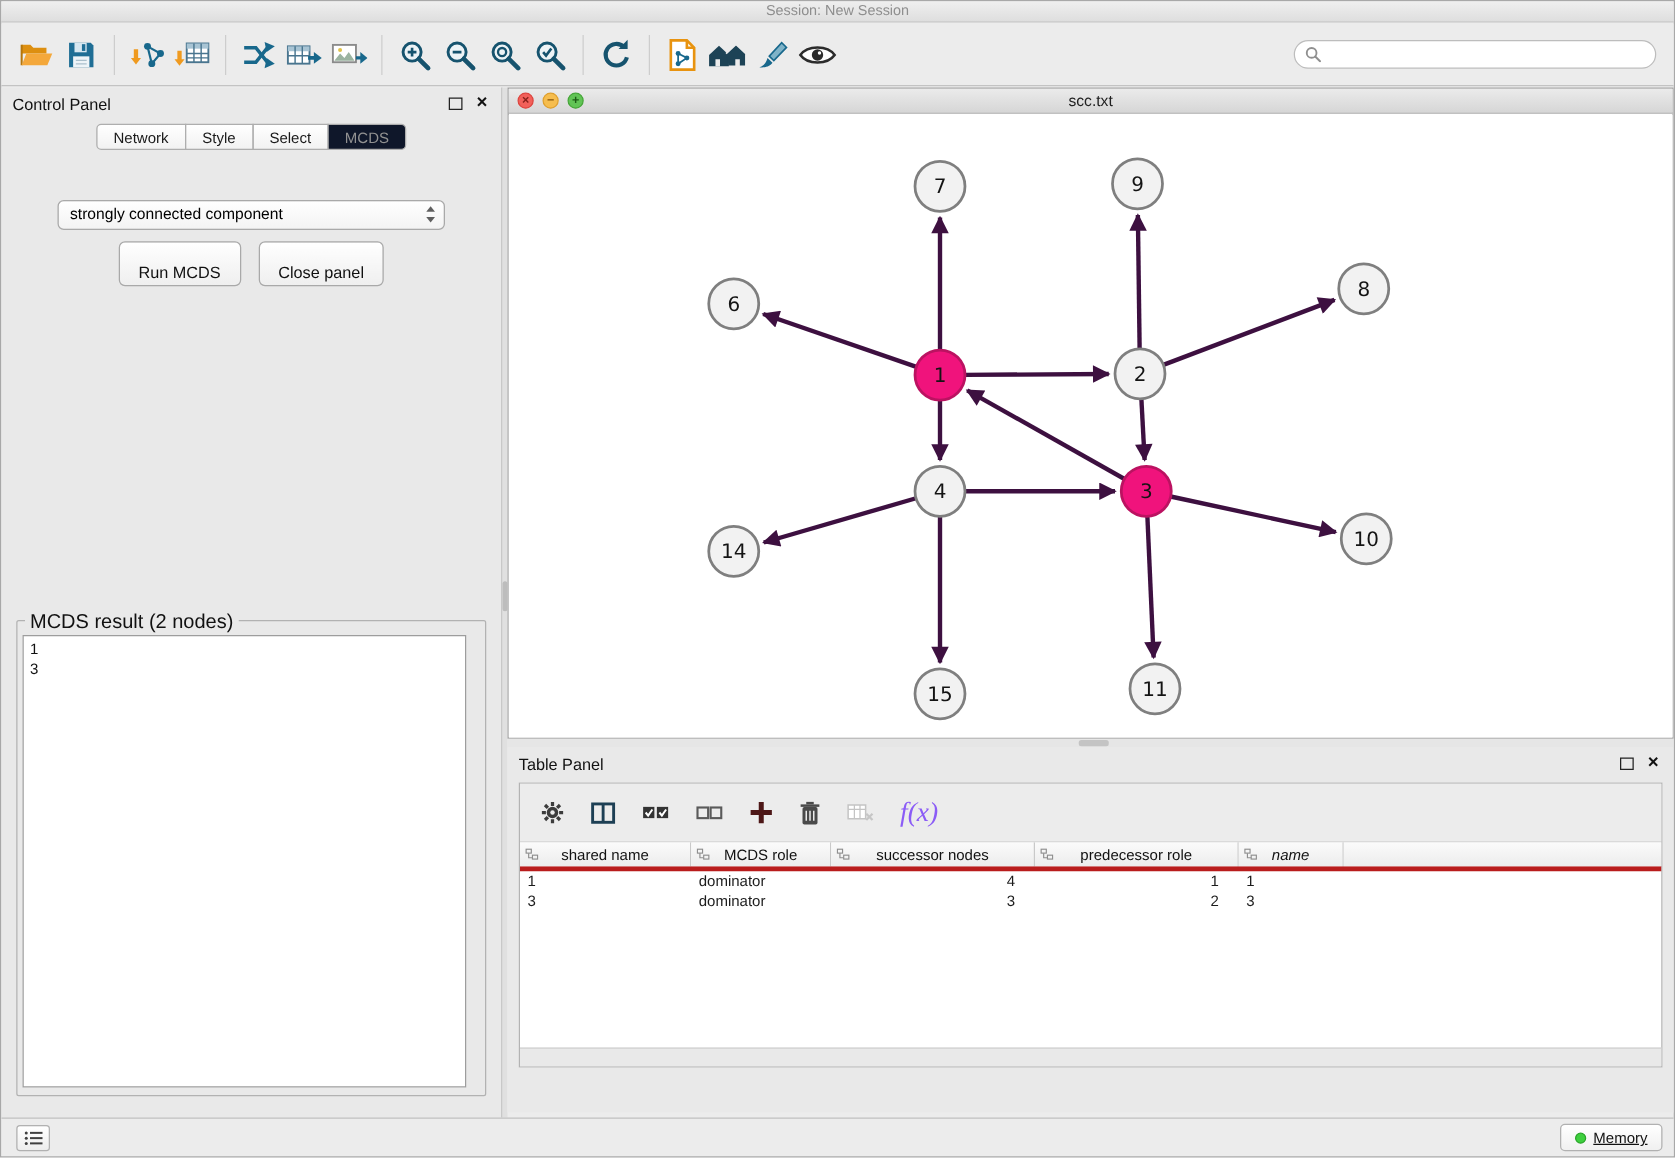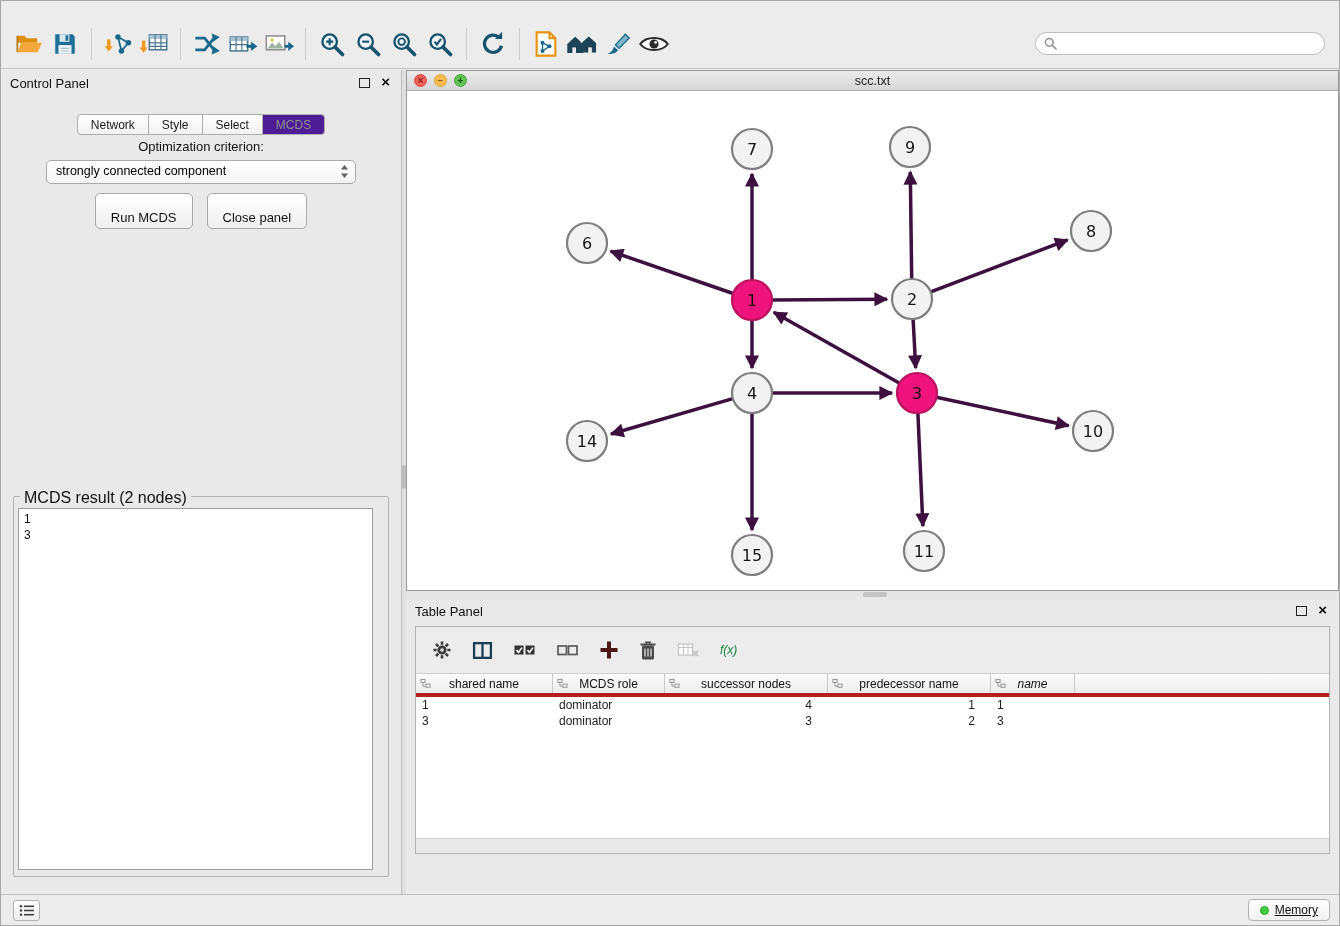--- a/index.html
+++ b/index.html
@@ -21,22 +21,22 @@
   
   .control-panel { position:absolute; top:69px; left:0; width:401px; height:826px; background:#e9e9e9; border-right:1px solid #bdbdbd; }
   .panel-title { position:absolute; top:6px; left:9px; font-size:13px; color:#111; }
   .float-ico { position:absolute; width:11px; height:10px; border:1.6px solid #222; background:transparent; }
   .close-ico { position:absolute; font-size:15px; font-weight:bold; color:#111; line-height:12px; }
   .cp-float { top:8px; right:31px; } .cp-close { top:6px; right:11px; }
   .seg { display:flex; justify-content:center; }
   .seg-btn { height:21px; padding:0 13px; font-size:12px; font-family:inherit; background:linear-gradient(#ffffff,#f2f2f2); border:1px solid #aeaeae; margin-left:-1px; color:#1a1a1a; cursor:default; }
   .seg-btn:first-child { border-radius:4px 0 0 4px; margin-left:0; }
   .seg-btn:last-child { border-radius:0 4px 4px 0; }
-  .seg-btn.active { background:#4c1d95; color:#919191; }
-  .cp-tabs { position:absolute; top:29px; left:0; right:0;margin-top:15px; }
+  .seg-btn.active { background:#0f172a; color:#919191; }
+  .cp-tabs { position:absolute; top:29px; left:0; right:0; }
   .cp-optlabel { position:absolute; top:69px; left:0; right:0; text-align:center; font-size:13px; color:#111; }
   .combo { position:absolute; top:90px; left:45px; width:310px; height:24px; background:linear-gradient(#ffffff,#f3f3f3); border:1px solid #a9a9a9; border-radius:5px; font-size:12.5px; line-height:20px; padding-left:9px; cursor:default; }
   .combo svg { position:absolute; right:6px; top:3px; }
   .cp-buttons { position:absolute; top:123px; left:0; right:0; display:flex; justify-content:center; gap:14px; }
   .mac-btn { height:36px; padding:16px 15px; font-size:13px; font-family:inherit; background:linear-gradient(#ffffff,#efefef); border:1px solid #a9a9a9; border-radius:5px; color:#111; cursor:default; }
   .groupbox { position:absolute; top:426px; left:12px; right:12px; bottom:19px; border:1px solid #b2b2b2; border-radius:2px; }
   .groupbox-legend { position:absolute; top:-8px; left:6px; background:#e9e9e9; padding:0 4px; font-size:16px; color:#111; }
   .result-list { position:absolute; top:11px; left:4px; right:15px; bottom:6px; background:#fff; border:1px solid #9d9d9d; font-size:12px; line-height:16px; padding:2px 5px; color:#111; overflow:hidden; }
 
   
@@ -55,21 +55,21 @@
   .light.green { background:#61c455; border:1px solid #47a63a; color:#1d5c16; }
   .net-canvas { position:absolute; top:21px; left:0; right:0; bottom:0; background:#fff; }
   .net-canvas svg text { font-family:"DejaVu Sans","Liberation Sans",sans-serif; }
 
   
   .table-panel { position:absolute; top:597px; left:405px; width:933px; height:292px; background:#e9e9e9; }
   .tp-float { top:8px; right:32px; } .tp-close { top:6px; right:12px; }
   .tp-body { position:absolute; top:28px; left:9px; right:9px; bottom:36px; border:1px solid #b3b3b3; background:#fff; }
   .tp-toolbar { height:46px; background:#ececec; display:flex; align-items:center; padding-left:16px; gap:20px; }
   .tp-tool { display:flex; align-items:center; justify-content:center; cursor:default; }
-  .fx-label { font-family:Liberation Sans, sans-serif; font-style:italic; font-size:12px; color:#15803d; }
+  .fx-label { font-family:Liberation Serif, serif; font-style:italic; font-size:22px; color:#8b5cf6; }
   .t-header { display:flex; border-top:1px solid #cfcfcf; border-bottom:4px solid #b91c1c; }
   .th { position:relative; height:19px; display:flex; align-items:center; justify-content:center; font-size:12px; color:#111; background:linear-gradient(#fbfbfb,#ececec); border-right:1px solid #c9c9c9; }
   .th .th-ico { position:absolute; left:4px; top:4px; }
   .th-fill { flex:1; border-right:none; }
   .tr { display:flex; height:16px; font-size:12px; color:#1c1c1c; }
   .td { padding:0 6px; line-height:16px; overflow:hidden; white-space:nowrap; }
   .td.align-right { text-align:right; padding-right:16px; }
   .td.align-left { text-align:left; }
   .tp-scroll { position:absolute; left:0; right:0; bottom:0; height:15px; background:#e9e9e9; border-top:1px solid #cfcfcf; }
   .tp-tabs { position:absolute; bottom:4px; left:0; right:0; }
@@ -78,20 +78,23 @@
   .statusbar { position:absolute; bottom:0; left:0; right:0; height:31px; background:#ececec; border-top:1px solid #c0c0c0; }
   .status-left-btn { position:absolute; left:12px; top:5px; width:27px; height:21px; background:linear-gradient(#ffffff,#ededed); border:1px solid #b1b1b1; border-radius:3px; display:flex; align-items:center; justify-content:center; cursor:default; }
   .memory-btn { position:absolute; right:9px; top:4px; height:22px; padding:0 11px; background:linear-gradient(#ffffff,#f0f0f0); border:1px solid #b1b1b1; border-radius:4px; display:flex; align-items:center; gap:6px; font-size:12px; color:#111; cursor:default;text-decoration:underline; }
   .mem-dot { width:9px; height:9px; border-radius:50%; background:#3ecf3e; border:1px solid #2aa52a; }
 </style>
 </head>
 <body>
 
 <div class="window">
 
+  <div class="titlebar">
+    <span>Session: New Session</span>
+  </div>
 
   <div class="toolbar">
     <div class="tb-btn">
       <svg width="28" height="26" viewBox="0 0 24 22">
         <path d="M2 4h6l2 2h9v4H2z" fill="#dd8f10"></path>
         <path d="M2 18V4" stroke="#b5760c" stroke-width="1.4"></path>
         <path d="M2 18l3.2-8H23l-3.4 8z" fill="#f4a83b"></path>
       </svg>
     </div>
     <div class="tb-btn">
@@ -230,21 +233,20 @@
   <div class="control-panel">
     <div class="panel-title">Control Panel</div>
     <div class="float-ico cp-float"></div>
     <div class="close-ico cp-close">×</div>
     <div class="seg cp-tabs" id="cp-tabs">
         <button class="seg-btn">Network</button>
         <button class="seg-btn">Style</button>
         <button class="seg-btn">Select</button>
         <button class="seg-btn active">MCDS</button>
       </div>
-    <div class="cp-optlabel">Optimization criterion:</div>
     <div class="combo">
       <span>strongly connected component</span>
       <svg width="9" height="15" viewBox="0 0 9 15">
         <path d="M4.5 1L8 5.4H1z" fill="#5f5f5f"></path>
         <path d="M4.5 14L1 9.6h7z" fill="#5f5f5f"></path>
       </svg>
     </div>
     <div class="cp-buttons">
       <button class="mac-btn">Run MCDS</button>
       <button class="mac-btn">Close panel</button>
@@ -410,21 +412,21 @@
               <path d="M3.2 4.5v3.9h3.2" fill="none" stroke="#8e8e8e"></path>
             </svg>
             <span>successor nodes</span>
           </div>
           <div class="th" style="width: 163px;">
             <svg class="th-ico" width="11" height="11" viewBox="0 0 12 11">
               <rect x="1" y="1" width="4.5" height="3.4" fill="none" stroke="#8e8e8e"></rect>
               <rect x="6.5" y="6.2" width="4.5" height="3.4" fill="none" stroke="#8e8e8e"></rect>
               <path d="M3.2 4.5v3.9h3.2" fill="none" stroke="#8e8e8e"></path>
             </svg>
-            <span>predecessor name</span>
+            <span>predecessor role</span>
           </div>
           <div class="th" style="width: 84px; font-style: italic;">
             <svg class="th-ico" width="11" height="11" viewBox="0 0 12 11">
               <rect x="1" y="1" width="4.5" height="3.4" fill="none" stroke="#8e8e8e"></rect>
               <rect x="6.5" y="6.2" width="4.5" height="3.4" fill="none" stroke="#8e8e8e"></rect>
               <path d="M3.2 4.5v3.9h3.2" fill="none" stroke="#8e8e8e"></path>
             </svg>
             <span>name</span>
           </div>
           <div class="th th-fill"></div>

